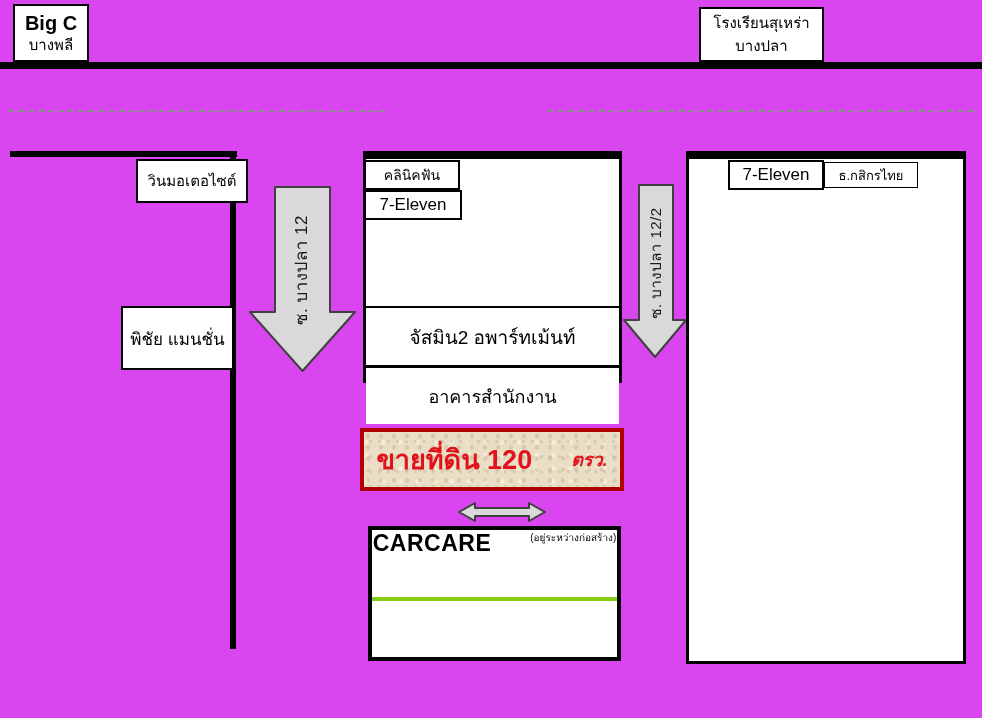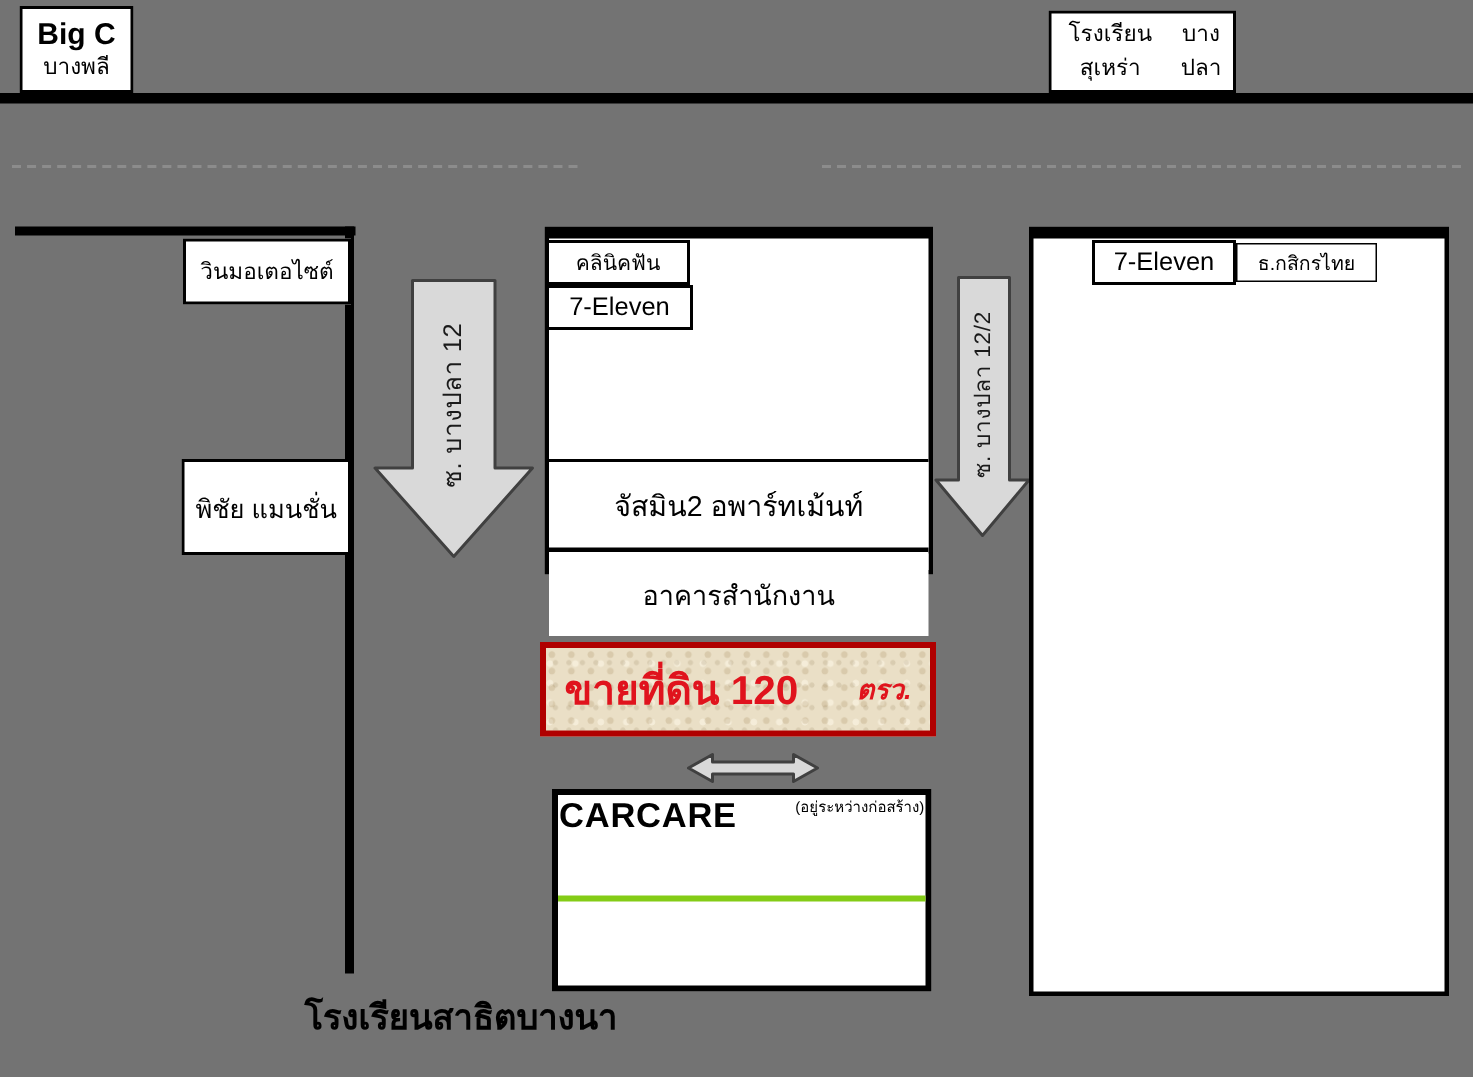--- a/index.html
+++ b/index.html
@@ -1,35 +1,35 @@
 <!DOCTYPE html>
 <html><head>
 <meta charset="utf-8">
 <style>
   html,body{margin:0;padding:0;background:#fff;}
   #canvas{
-    position:relative;width:982px;height:718px;background:#737373;overflow:hidden;
+    position:relative;width:982px;height:718px;background:#d946ef;overflow:hidden;
     font-family:"Liberation Sans","DejaVu Sans",sans-serif;color:#000;
   }
   .abs{position:absolute;box-sizing:border-box;}
   .box{border:2px solid #000;background:#fff;display:flex;align-items:center;justify-content:center;text-align:center;}
   
   .top-line{left:0;top:62px;width:982px;height:7px;background:#000;}
   .bigc{left:13px;top:4px;width:76px;height:58px;flex-direction:column;line-height:1.25;}
   .bigc .l1{font-size:20px;font-weight:600;}
   .bigc .l2{font-size:15px;}
-  .surao{left:699px;top:7px;width:125px;height:55px;flex-direction:row;line-height:1.5;font-size:15px;}
+  .surao{left:699px;top:7px;width:125px;height:55px;flex-direction:column;line-height:1.5;font-size:15px;}
   .dash{height:0;border-top:2px dashed #8c8c8c;}
   .dash-l{left:8px;top:110px;width:377px;}
   .dash-r{left:548px;top:110px;width:426px;}
   .road-label{left:368px;top:89px;width:204px;text-align:center;font-size:27px;font-weight:bold;}
   
   .left-hline{left:10px;top:151px;width:227px;height:6px;background:#000;}
   .left-vline{left:230px;top:151px;width:6px;height:498px;background:#000;}
-  .win{left:122px;top:159px;width:112px;height:44px;font-size:15px;}
+  .win{left:136px;top:159px;width:112px;height:44px;font-size:15px;}
   .pichai{left:121px;top:306px;width:113px;height:64px;font-size:17px;}
   
   svg{display:block;}
   polygon{stroke:#404040;stroke-width:2;stroke-linejoin:round;}
   .arrow-left{left:247px;top:181px;}
   .arrow-right{left:622px;top:182px;}
   .gap-arrow{left:456px;top:500px;}
   .soi-label{position:absolute;text-align:center;transform:rotate(-90deg);font-size:16px;color:#1a1a1a;letter-spacing:.5px;}
   .soi-left-label{left:212px;top:259px;width:180px;height:22px;line-height:22px;font-size:17px;}
   .soi-right-label{left:571px;top:253px;width:170px;height:20px;line-height:20px;font-size:15px;}
@@ -140,15 +140,14 @@
 
   <div class="abs right-block">
     <div class="sub seven-right">
       <span>7-Eleven</span>
     </div>
     <div class="sub kasikorn">
       <span>ธ.กสิกรไทย</span>
     </div>
   </div>
 
-  <div class="abs satit">โรงเรียนสาธิตบางนา</div>
 
 </div>
 
 </body></html>

